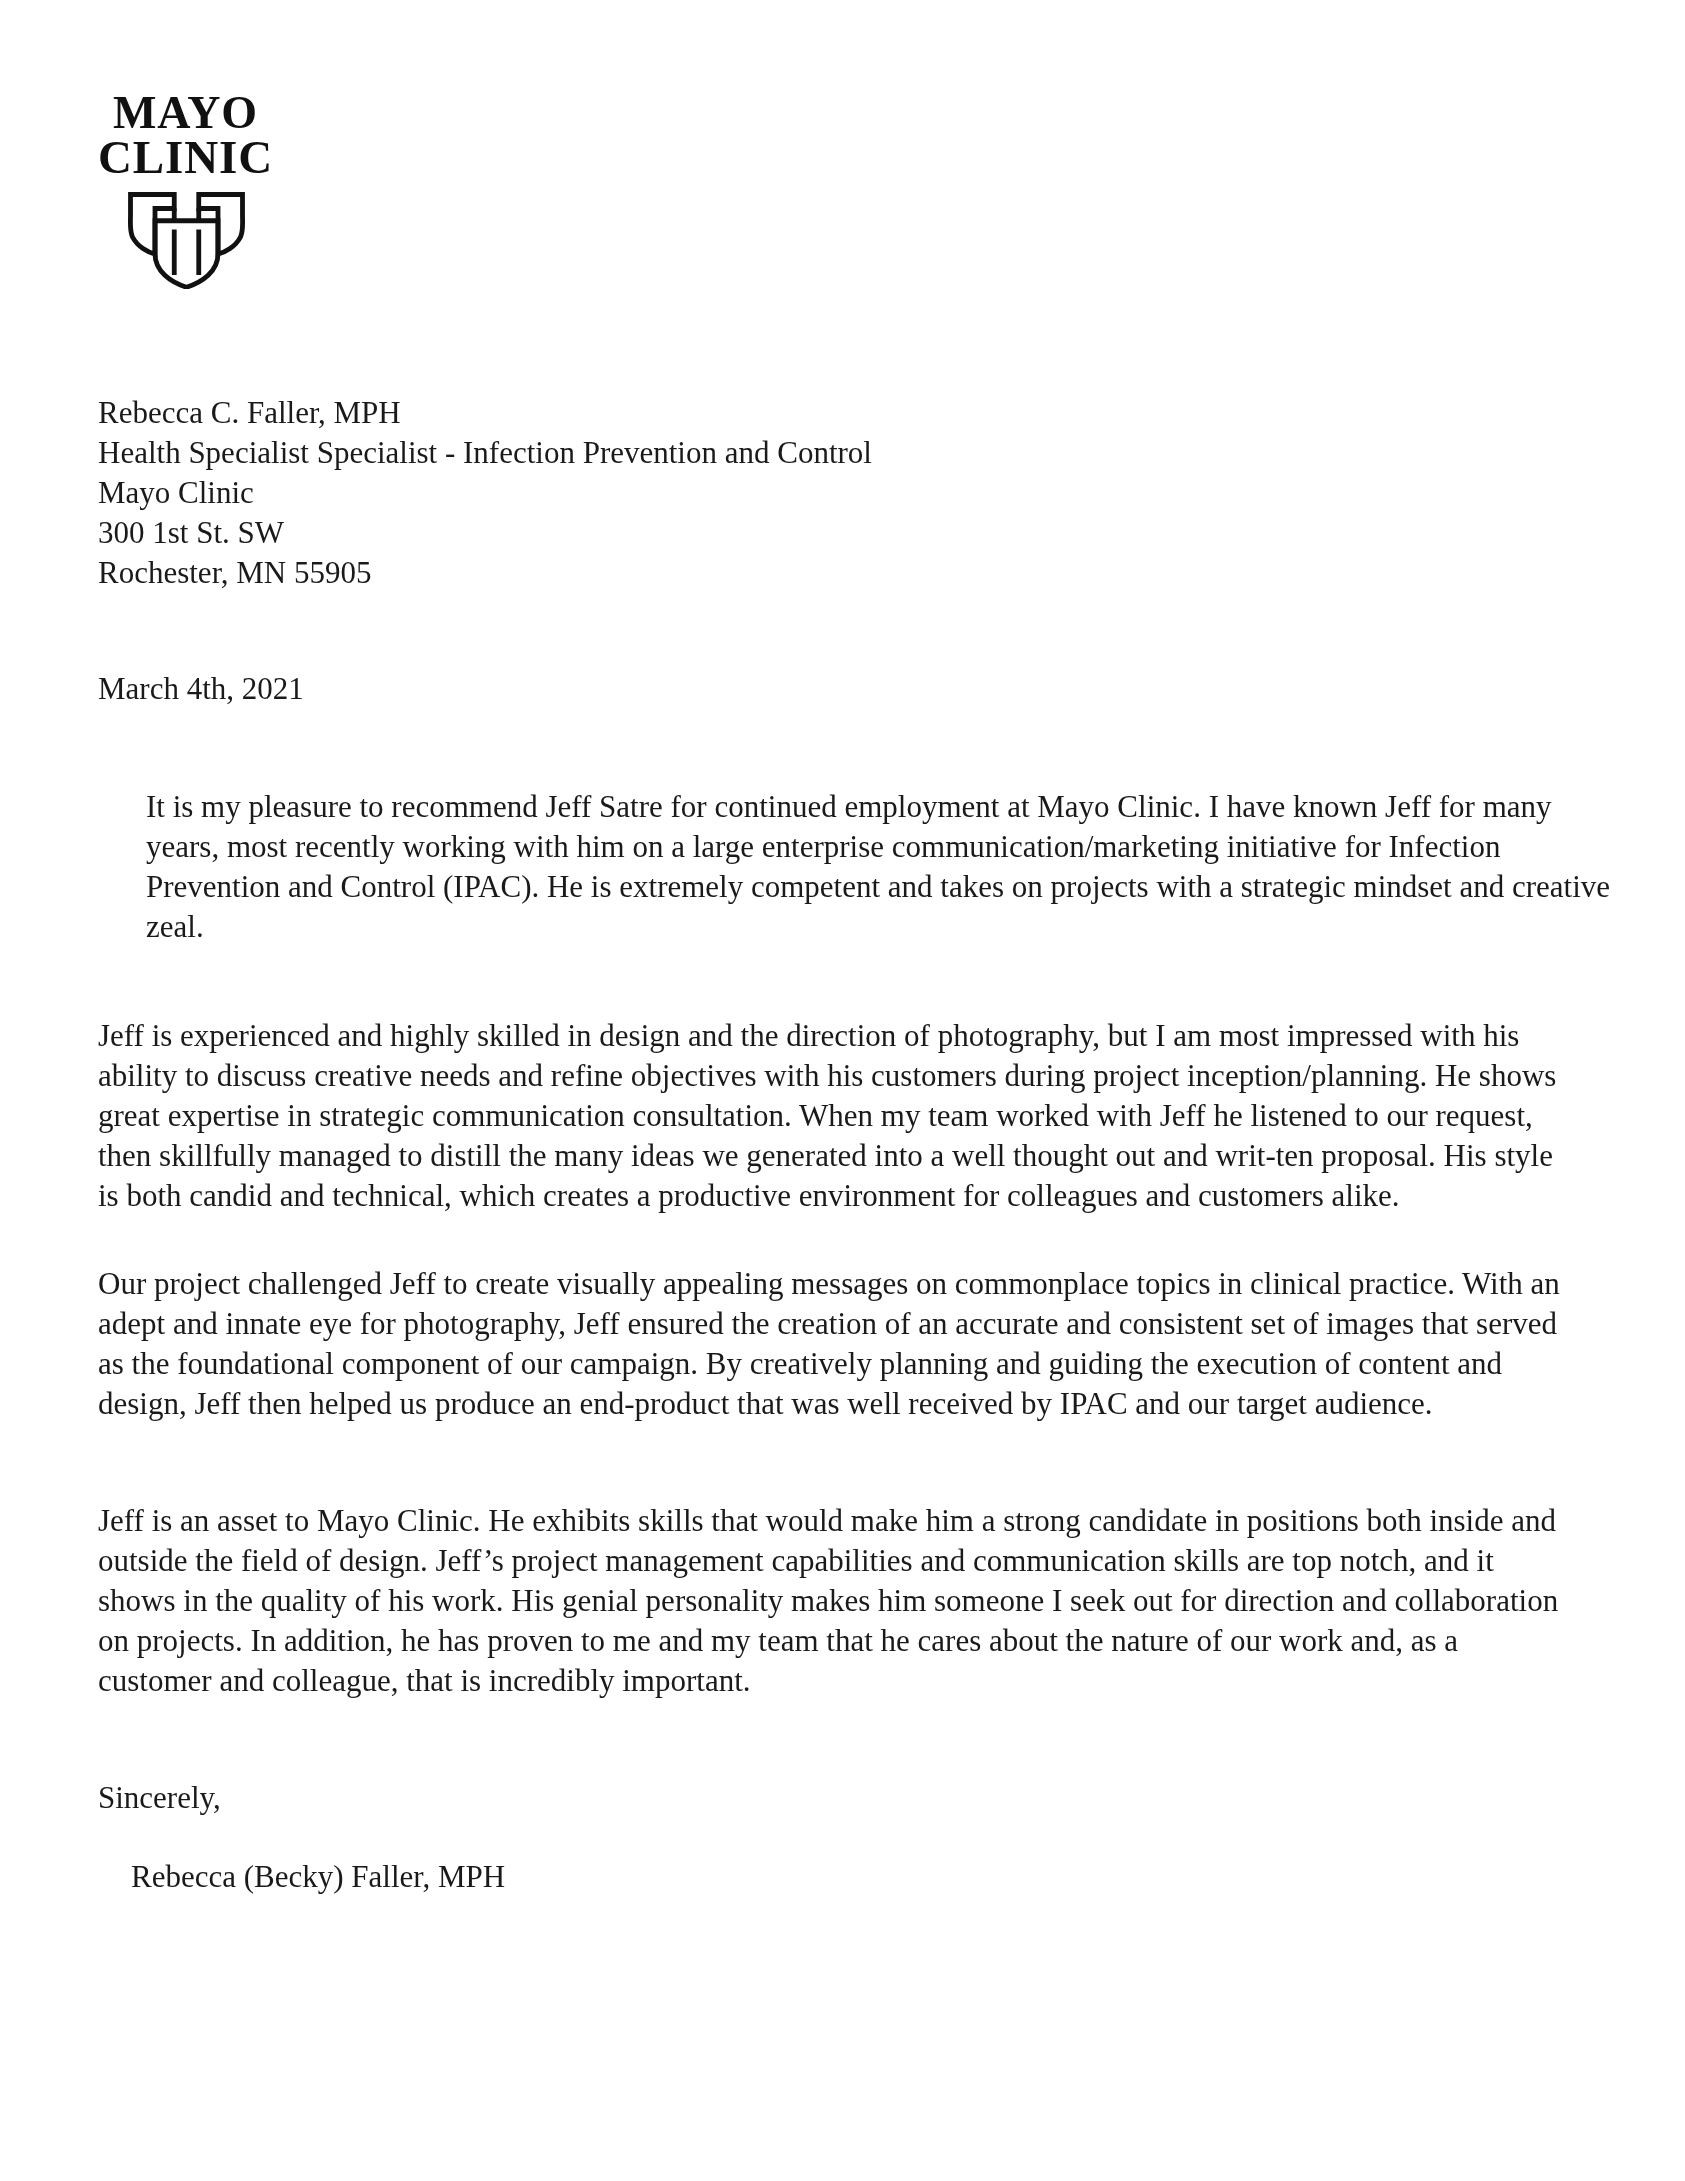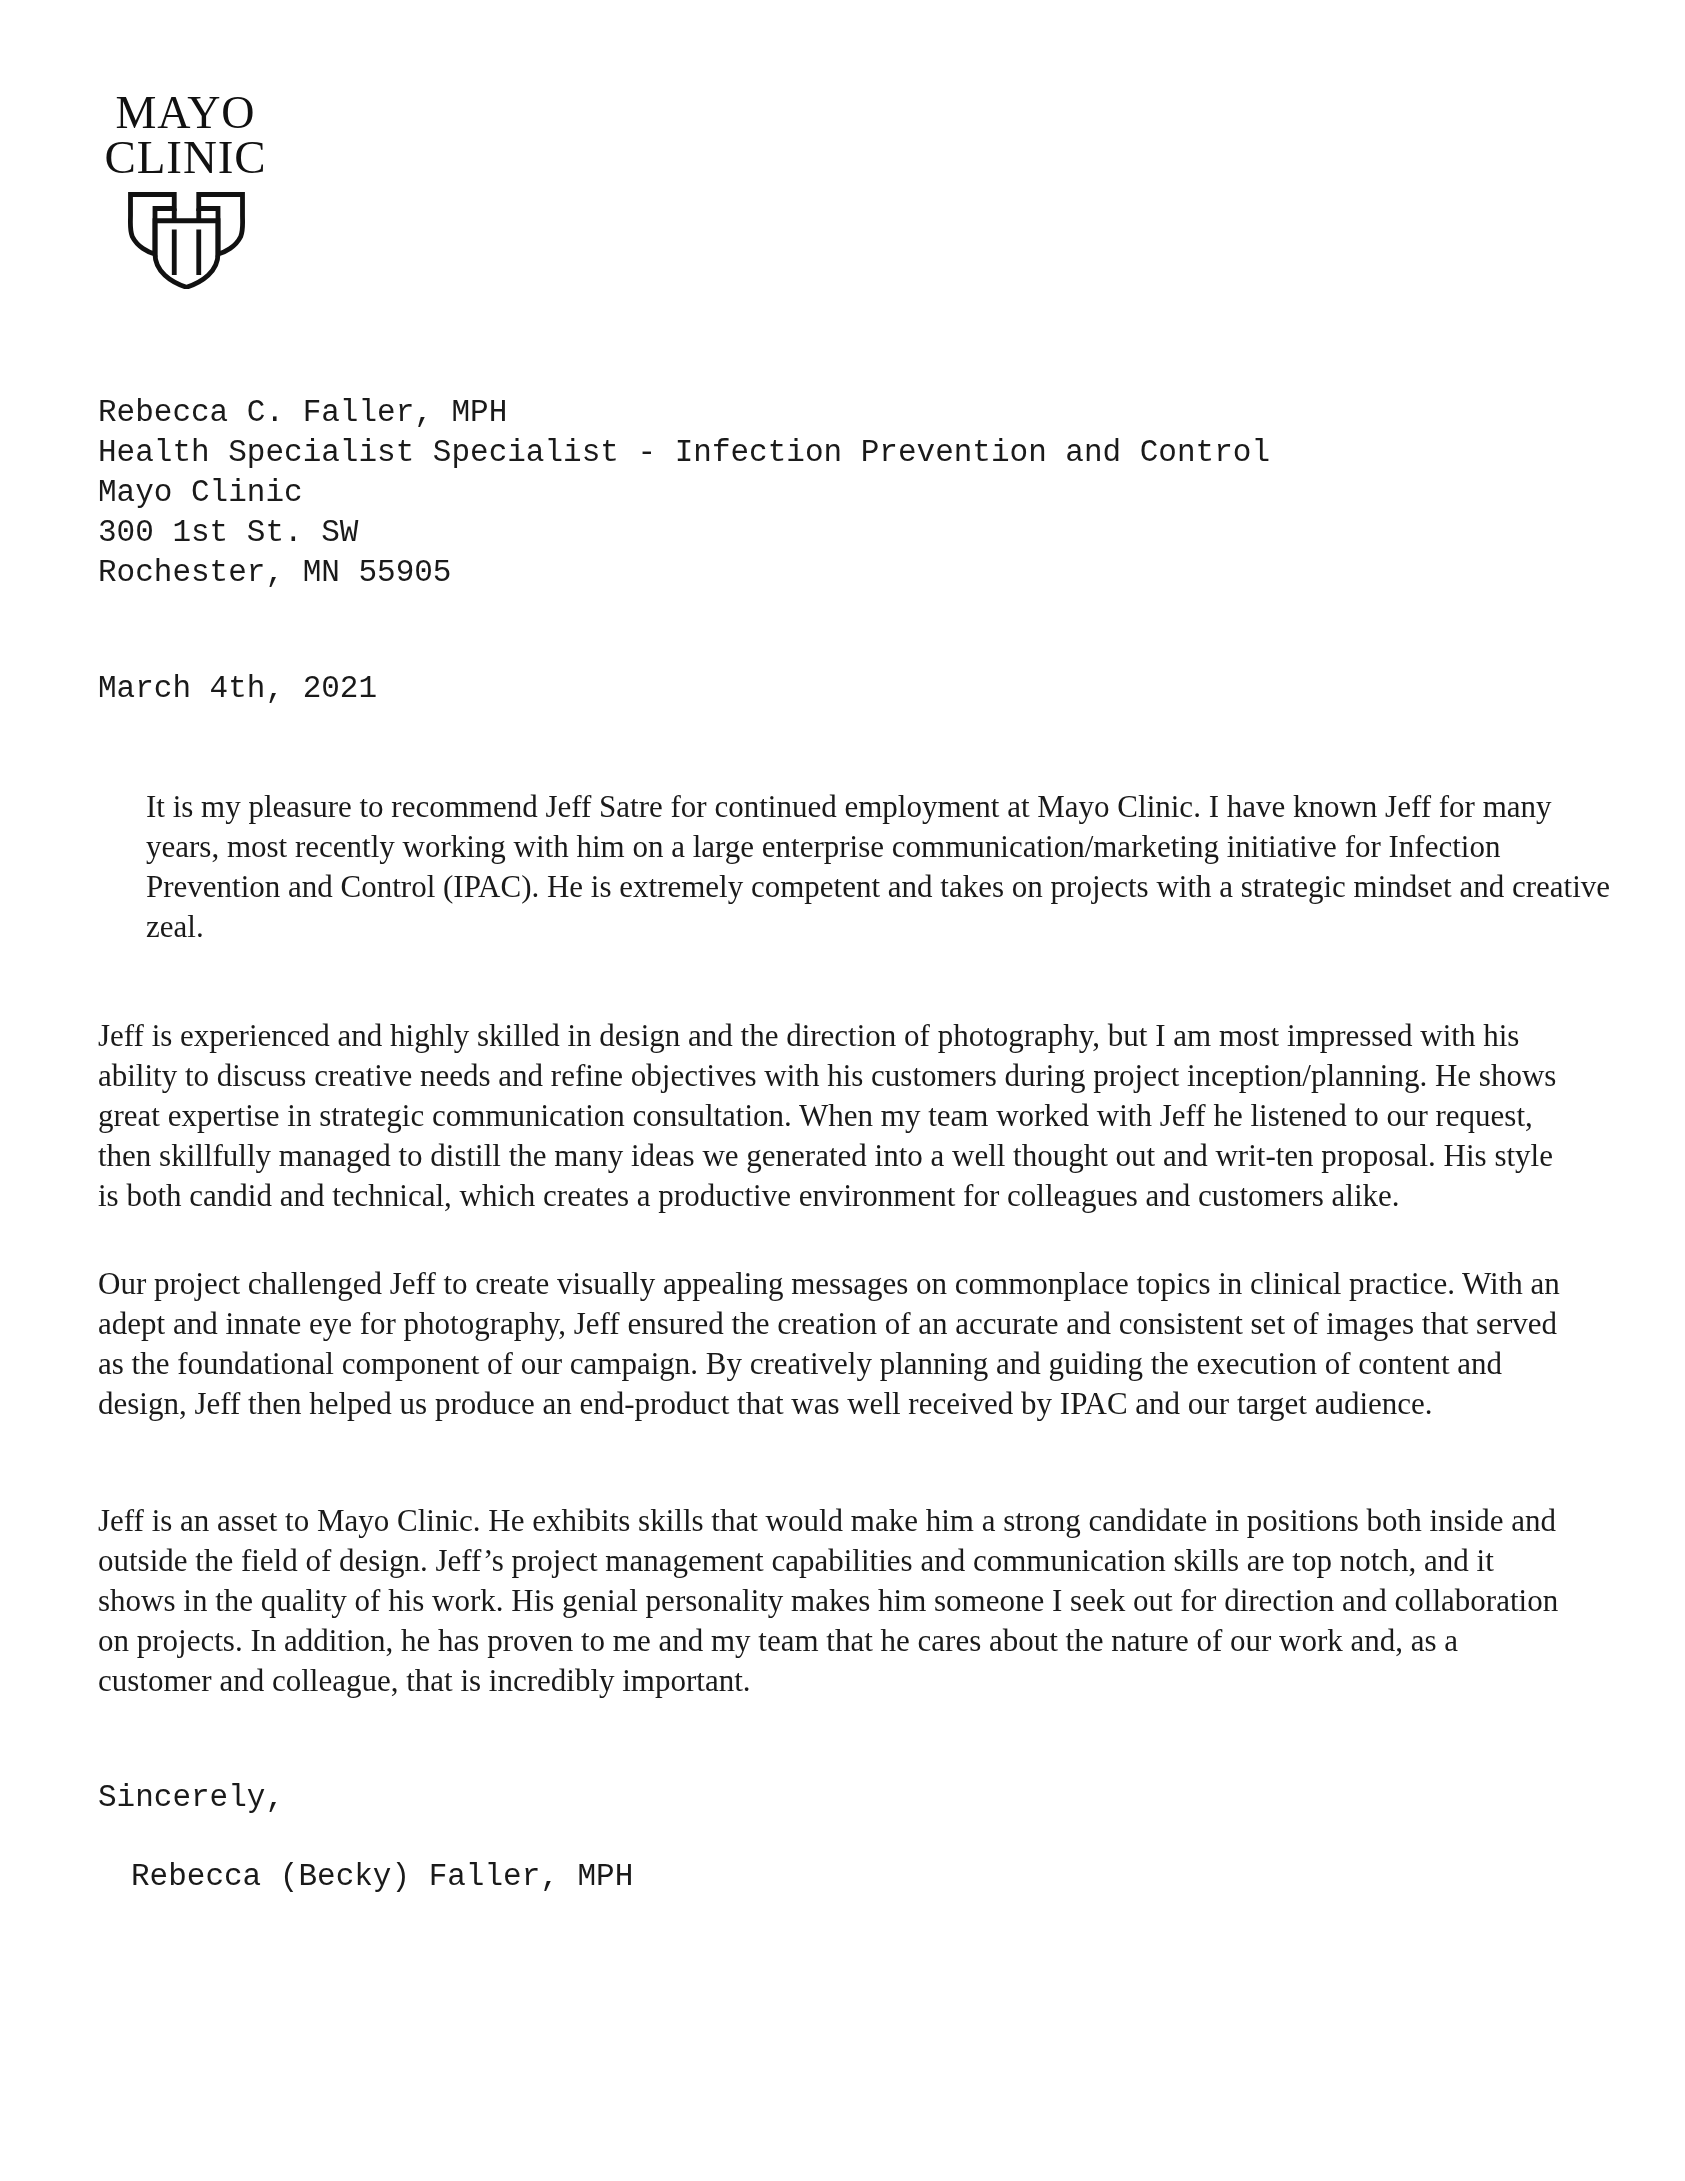--- a/index.html
+++ b/index.html
@@ -1,23 +1,23 @@
 <!DOCTYPE html>
 <html style="font-size:14px"><head>
   <meta charset="utf-8">
   <style>
     html, body { margin: 0; padding: 0; background: #ffffff; }
     body { width: 1685px; height: 2181px; position: relative; overflow: hidden;
            font-family: "Liberation Serif", "DejaVu Serif", serif; color: #1a1a1a; }
-    .logo { position: absolute; left: 95px; top: 91px; width: 181px; }
+    .logo { position: absolute; left: 95px; top: 91px; width: 181px; font-weight: bold; }
     .logo-word { font-family: "Liberation Serif", serif; font-size: 47px; line-height: 44px;
                  letter-spacing: 0.9px; color: #111; text-align: center; width: 181px; }
     .logo-word.first { font-size: 46px; }
     .shield { display: block; margin: 12.3px 0 0 30px; }
-    .txt { position: absolute; left: 98px; font-size: 31px; line-height: 40px; font-family: Liberation Mono, monospace; }
+    .txt { position: absolute; left: 98px; font-size: 31px; line-height: 40px; }
     .sender { top: 393px; }
     .sender div { height: 40px; white-space: nowrap; }
     .date { top: 669px; }
     .para { position: absolute; left: 98px; width: 1468px; font-size: 31px; line-height: 40px;
             text-align: left; margin: 0; }
     .p1 { top: 787px; margin-left: 48px; }
     .p2 { top: 1016px; }
     .p3 { top: 1264px; }
     .p4 { top: 1501px; }
     .closing { top: 1778px; }

